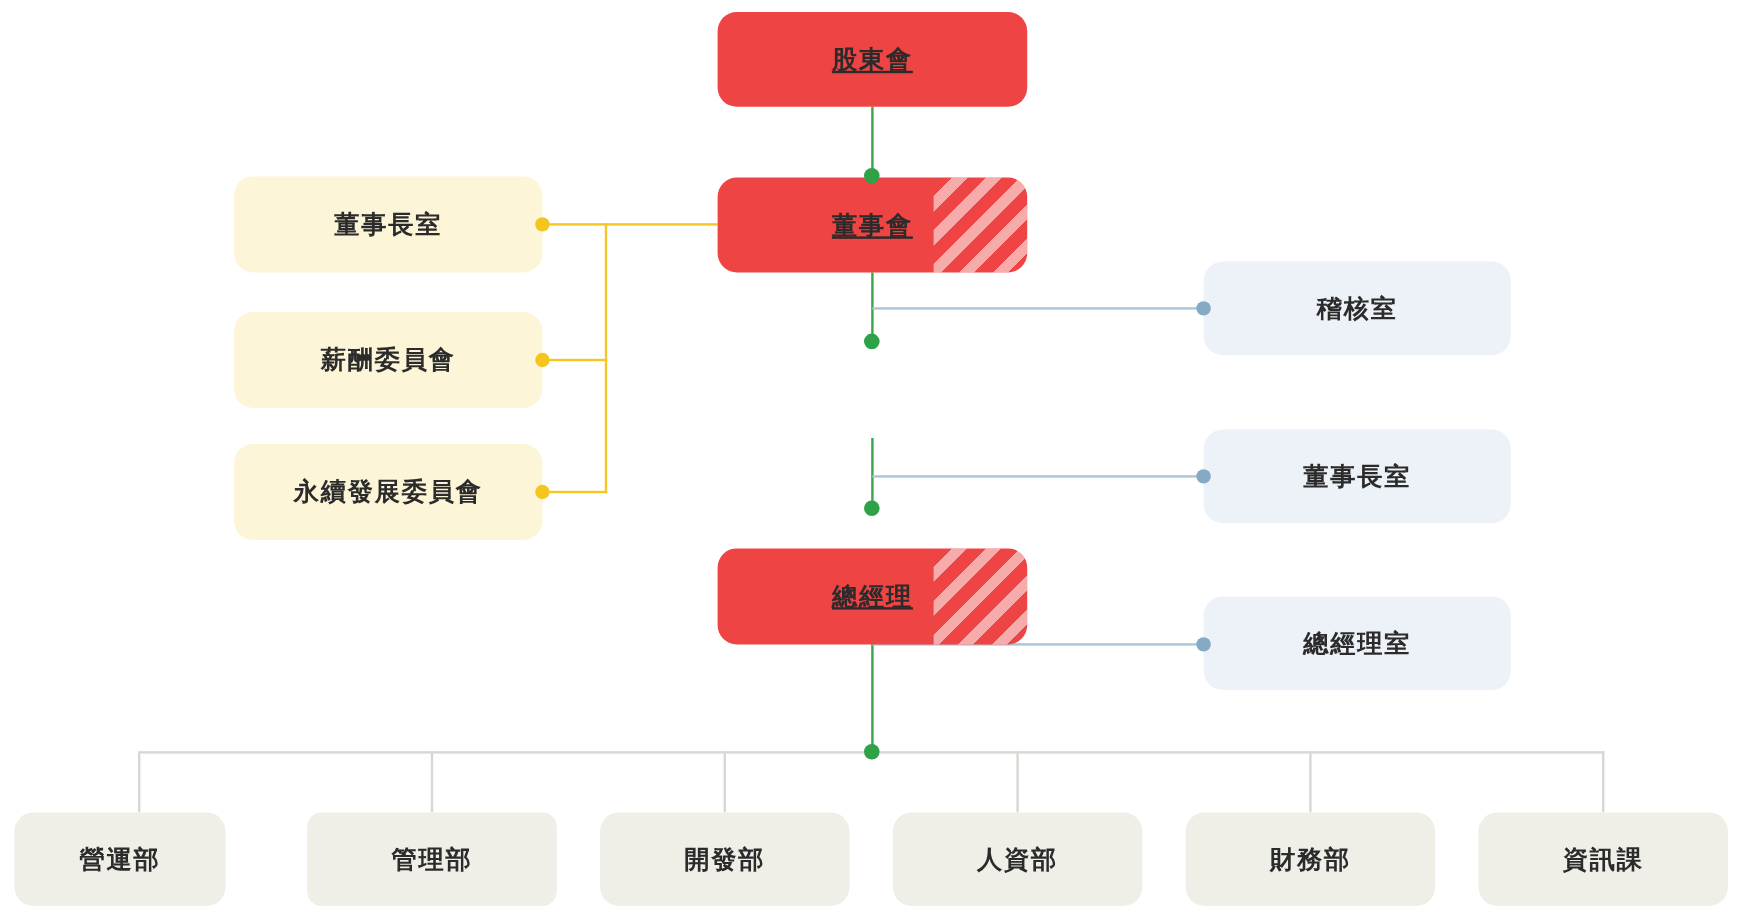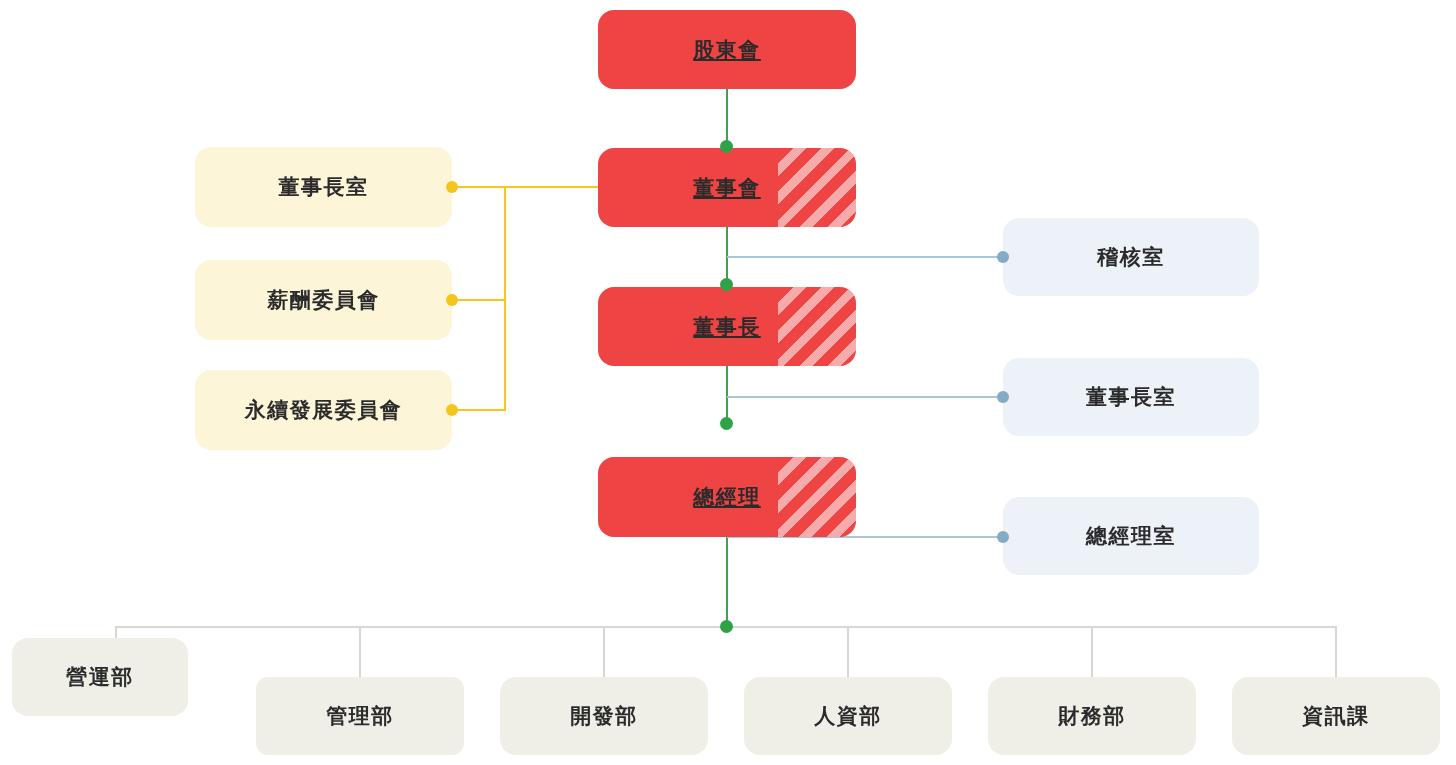--- a/index.html
+++ b/index.html
@@ -73,23 +73,20 @@
   <div class="dot bdot" style="left:997px;top:251px;"></div>
   <div class="dot bdot" style="left:997px;top:391px;"></div>
   <div class="dot bdot" style="left:997px;top:531px;"></div>
 
   <div class="node green" style="left:598px;top:10px;width:258px;height:79px;">
     <span class="lbl">股東會</span>
   </div>
   <div class="node green striped" style="left:598px;top:148px;width:258px;height:79px;align-items:center;">
     <span class="lbl">董事會</span>
   </div>
-  <div class="node green striped" style="left:598px;top:287px;width:258px;height:79px;">
-    <span class="lbl">董事長</span>
-  </div>
   <div class="node green striped" style="left:598px;top:426px;width:258px;height:80px;margin-top:31px;">
     <span class="lbl">總經理</span>
   </div>
 
   <div class="node yellow" style="left:195px;top:147px;width:257px;height:80px;">
     <span class="lbl">董事長室</span>
   </div>
   <div class="node yellow" style="left:195px;top:260px;width:257px;height:80px;">
     <span class="lbl">薪酬委員會</span>
   </div>
@@ -100,21 +97,21 @@
   <div class="node blue" style="left:1003px;top:218px;width:256px;height:78px;">
     <span class="lbl">稽核室</span>
   </div>
   <div class="node blue" style="left:1003px;top:358px;width:256px;height:78px;">
     <span class="lbl">董事長室</span>
   </div>
   <div class="node blue" style="left:1003px;top:497px;width:256px;height:78px;">
     <span class="lbl">總經理室</span>
   </div>
 
-  <div class="node dept" style="left:12px;top:638px;width:176px;height:78px;">
+  <div class="node dept" style="left:12px;top:677px;width:176px;height:78px;">
     <span class="lbl">營運部</span>
   </div>
   <div class="node dept" style="left:256px;top:677px;width:208px;height:78px;border-radius:12px;">
     <span class="lbl">管理部</span>
   </div>
   <div class="node dept" style="left:500px;top:677px;width:208px;height:78px;">
     <span class="lbl">開發部</span>
   </div>
   <div class="node dept" style="left:744px;top:677px;width:208px;height:78px;">
     <span class="lbl">人資部</span>

